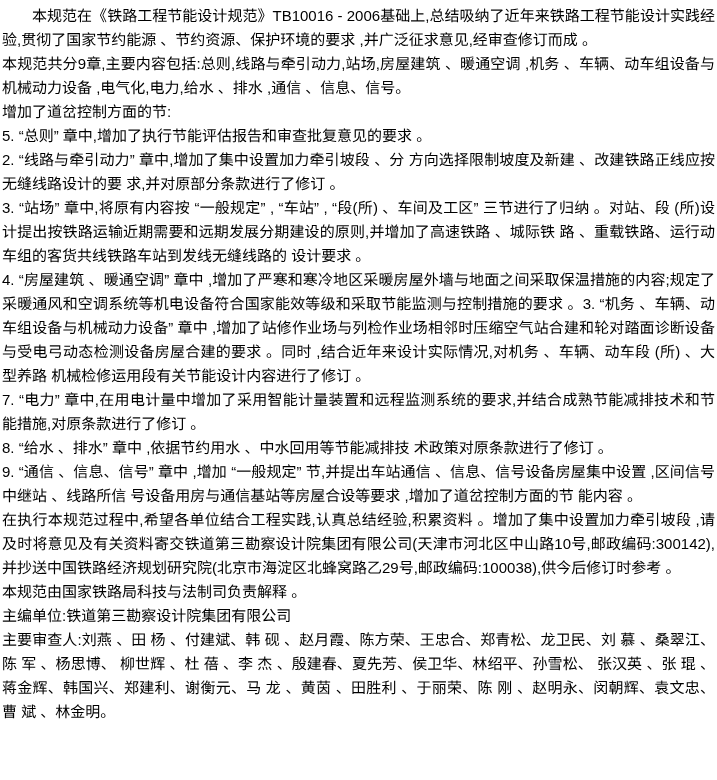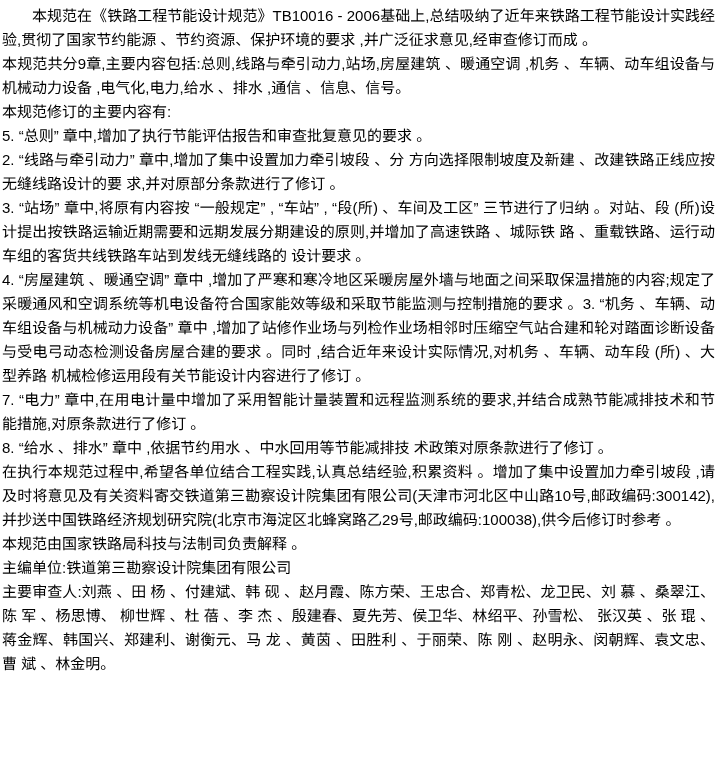--- a/index.html
+++ b/index.html
@@ -29,24 +29,25 @@
   .para.indent {
     text-indent: 2em;
   }
 </style>
 </head>
 <body>
 
 <div class="doc">
   <p class="para indent">本规范在《铁路工程节能设计规范》TB10016 - 2006基础上,总结吸纳了近年来铁路工程节能设计实践经验,贯彻了国家节约能源 、节约资源、保护环境的要求 ,并广泛征求意见,经审查修订而成 。</p>
   <p class="para">本规范共分9章,主要内容包括:总则,线路与牵引动力,站场,房屋建筑 、暖通空调 ,机务 、车辆、动车组设备与机械动力设备 ,电气化,电力,给水 、排水 ,通信 、信息、信号。</p>
-  <p class="para">本规范修订的主要内容有:</p>
+  <p class="para">增加了道岔控制方面的节:</p>
   <p class="para">5. “总则” 章中,增加了执行节能评估报告和审查批复意见的要求 。</p>
   <p class="para">2. “线路与牵引动力” 章中,增加了集中设置加力牵引坡段 、分 方向选择限制坡度及新建 、改建铁路正线应按无缝线路设计的要 求,并对原部分条款进行了修订 。</p>
   <p class="para">3. “站场” 章中,将原有内容按 “一般规定” , “车站” , “段(所) 、车间及工区” 三节进行了归纳 。对站、段 (所)设计提出按铁路运输近期需要和远期发展分期建设的原则,并增加了高速铁路 、城际铁 路 、重载铁路、运行动车组的客货共线铁路车站到发线无缝线路的 设计要求 。</p>
   <p class="para">4. “房屋建筑 、暖通空调” 章中 ,增加了严寒和寒冷地区采暖房屋外墙与地面之间采取保温措施的内容;规定了采暖通风和空调系统等机电设备符合国家能效等级和采取节能监测与控制措施的要求 。3. “机务 、车辆、动车组设备与机械动力设备” 章中 ,增加了站修作业场与列检作业场相邻时压缩空气站合建和轮对踏面诊断设备与受电弓动态检测设备房屋合建的要求 。同时 ,结合近年来设计实际情况,对机务 、车辆、动车段 (所) 、大型养路 机械检修运用段有关节能设计内容进行了修订 。</p>
   <p class="para">7. “电力” 章中,在用电计量中增加了采用智能计量装置和远程监测系统的要求,并结合成熟节能减排技术和节能措施,对原条款进行了修订 。</p>
   <p class="para">8. “给水 、排水” 章中 ,依据节约用水 、中水回用等节能减排技 术政策对原条款进行了修订 。</p>
+  <p class="para">9. “通信 、信息、信号” 章中 ,增加 “一般规定” 节,并提出车站通信 、信息、信号设备房屋集中设置 ,区间信号中继站 、线路所信 号设备用房与通信基站等房屋合设等要求 ,增加了道岔控制方面的节 能内容 。</p>
   <p class="para">在执行本规范过程中,希望各单位结合工程实践,认真总结经验,积累资料 。增加了集中设置加力牵引坡段 ,请及时将意见及有关资料寄交铁道第三勘察设计院集团有限公司(天津市河北区中山路10号,邮政编码:300142),并抄送中国铁路经济规划研究院(北京市海淀区北蜂窝路乙29号,邮政编码:100038),供今后修订时参考 。</p>
   <p class="para">本规范由国家铁路局科技与法制司负责解释 。</p>
   <p class="para">主编单位:铁道第三勘察设计院集团有限公司</p>
   <p class="para">主要审查人:刘燕 、田 杨 、付建斌、韩 砚 、赵月霞、陈方荣、王忠合、郑青松、龙卫民、刘 慕 、桑翠江、陈 军 、杨思博、 柳世辉 、杜 蓓 、李 杰 、殷建春、夏先芳、侯卫华、林绍平、孙雪松、 张汉英 、张 琨 、蒋金辉、韩国兴、郑建利、谢衡元、马 龙 、黄茵 、田胜利 、于丽荣、陈 刚 、赵明永、闵朝辉、袁文忠、曹 斌 、林金明。</p>
 </div>
 
 </body></html>

